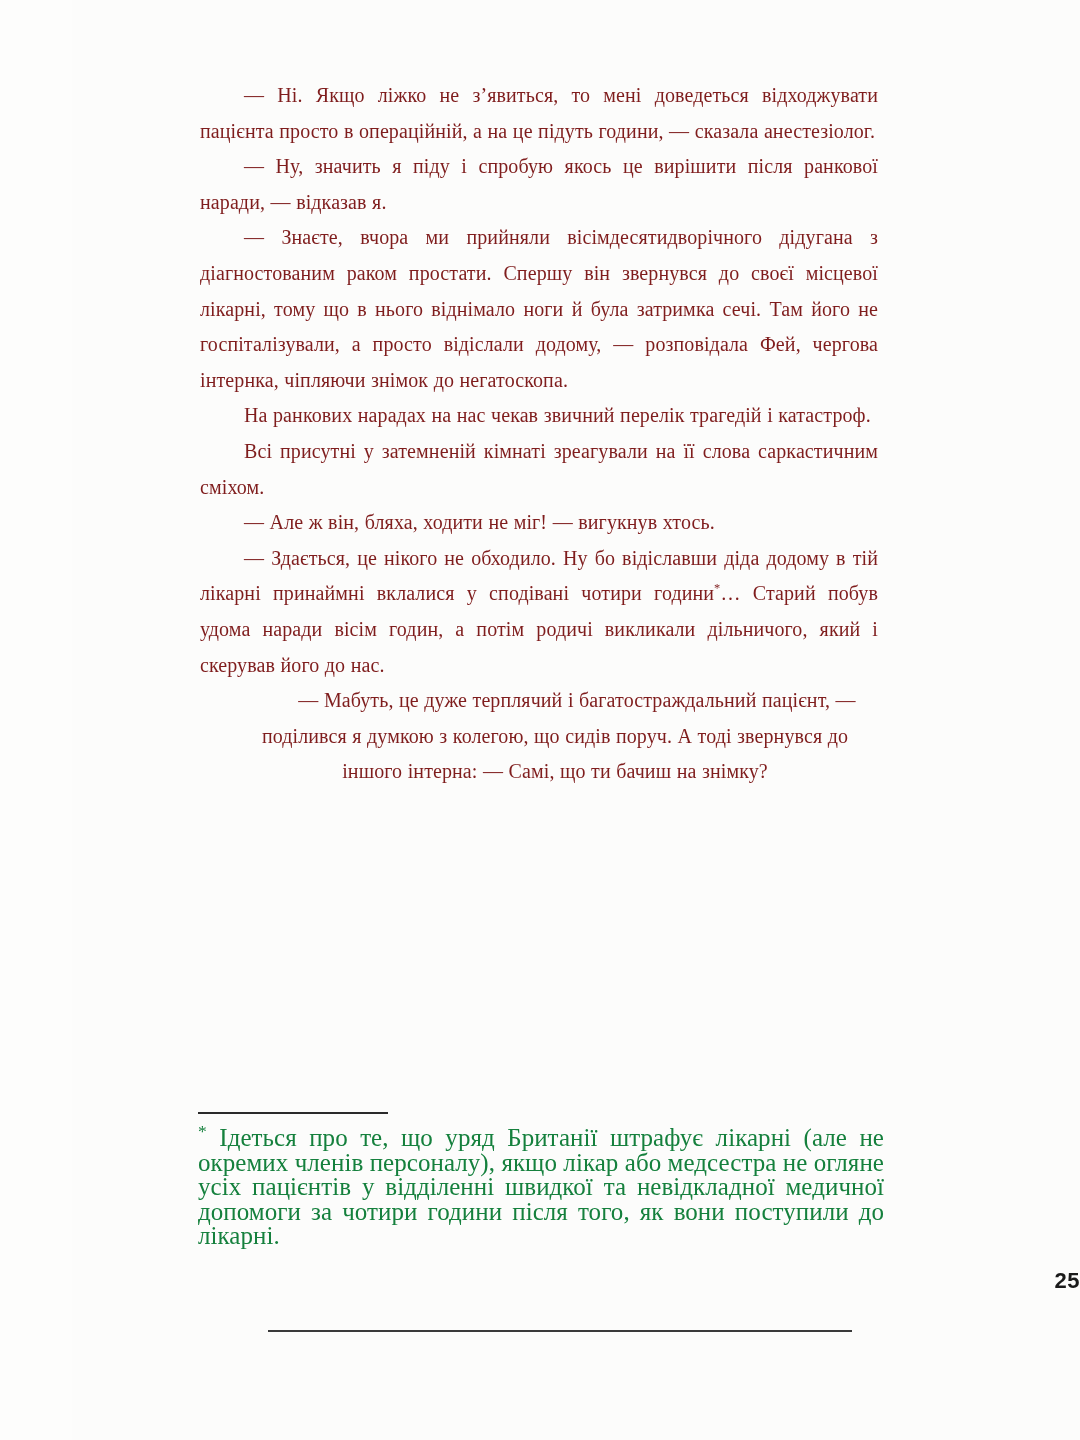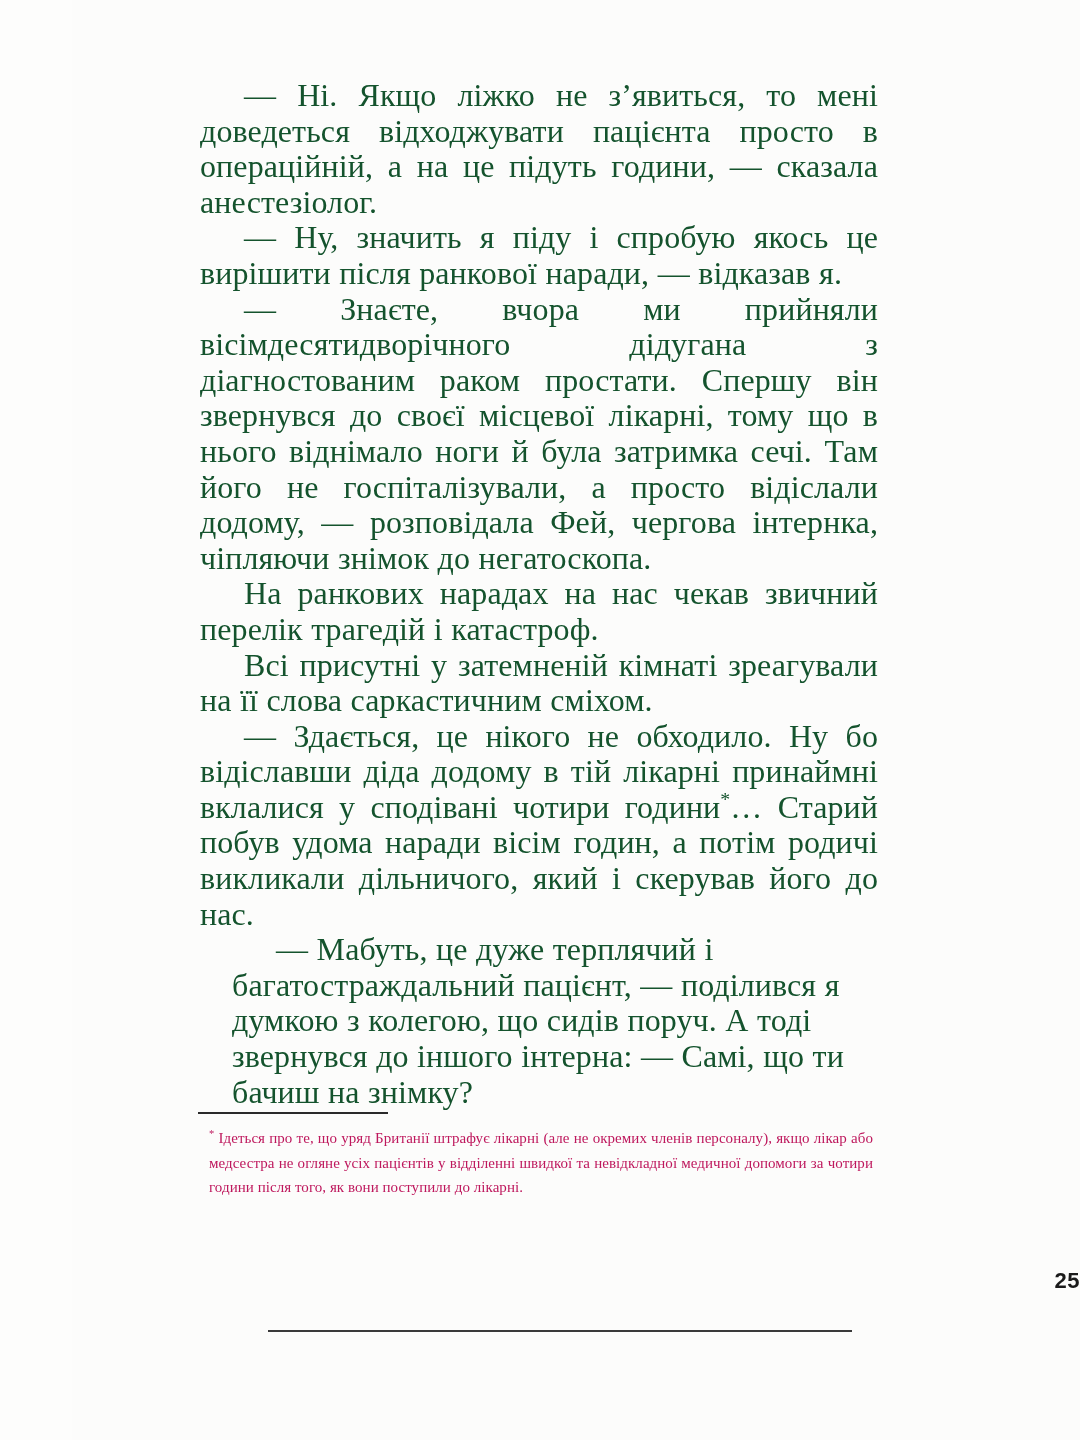--- a/index.html
+++ b/index.html
@@ -39,30 +39,30 @@
     left: 200px;
     top: 78px;
     width: 678px;
   }
 
   p.para {
     margin: 0;
     text-align: justify;
     text-justify: inter-word;
     text-indent: 44px;
-    font-size: 32px;
+    font-size: 20px;
     line-height: 35.6px;
     letter-spacing: 0.1px;
     word-spacing: 0.4px;
-    color: #14532d;
+    color: #7f1d1d;
     -webkit-font-smoothing: antialiased;
   }
 
   p.para:last-child {
-    text-align: left;
+    text-align: center;
     margin-left: 32px;
   }
 
   sup.fn-ref {
     font-size: 0.62em;
     vertical-align: super;
     line-height: 0;
   }
 
   .footnote-block {
@@ -73,27 +73,27 @@
   }
 
   .footnote-rule {
     width: 190px;
     height: 0;
     border-top: 2px solid #2a2a2a;
     margin: 0 0 12px 0;
   }
 
   .footnote-text {
-    margin: 11px;
-    font-size: 15px;
+    margin: 0;
+    font-size: 25px;
     line-height: 24.6px;
     text-align: justify;
     text-justify: inter-word;
     text-indent: 0;
-    color: #be185d;
+    color: #15803d;
     letter-spacing: 0.05px;
   }
 
   .footnote-text sup {
     font-size: 0.7em;
     vertical-align: super;
     line-height: 0;
   }
 
   .page-number {
@@ -123,20 +123,21 @@
 
 <div class="page">
 
   <div class="text-column">
 
     <p class="para">— Ні. Якщо ліжко не з’явиться, то мені доведеться відходжувати пацієнта просто в операційній, а на це підуть години, — сказала анестезіолог.</p>
     <p class="para">— Ну, значить я піду і спробую якось це вирішити після ранкової наради, — відказав я.</p>
     <p class="para">— Знаєте, вчора ми прийняли вісімдесятидворічного дідугана з діагностованим раком простати. Спершу він звернувся до своєї місцевої лікарні, тому що в нього віднімало ноги й була затримка сечі. Там його не госпіталізували, а просто відіслали додому, — розповідала Фей, чергова інтернка, чіпляючи знімок до негатоскопа.</p>
     <p class="para">На ранкових нарадах на нас чекав звичний перелік трагедій і катастроф.</p>
     <p class="para">Всі присутні у затемненій кімнаті зреагували на її слова саркастичним сміхом.</p>
+    <p class="para">— Але ж він, бляха, ходити не міг! — вигукнув хтось.</p>
 
     <p class="para"><span>— Здається, це нікого не обходило. Ну бо відіславши діда додому в тій лікарні принаймні вклалися у сподівані чотири години</span><sup class="fn-ref">*</sup><span>… Старий побув удома наради вісім годин, а потім родичі викликали дільничого, який і скерував його до нас.</span></p>
 
     <p class="para">— Мабуть, це дуже терплячий і багатостраждальний пацієнт, — поділився я думкою з колегою, що сидів поруч. А тоді звернувся до іншого інтерна: — Самі, що ти бачиш на знімку?</p>
 
   </div>
 
   <div class="footnote-block">
     <div class="footnote-rule"></div>
     <p class="footnote-text"><sup>*</sup> <span>Ідеться про те, що уряд Британії штрафує лікарні (але не окремих членів персоналу), якщо лікар або медсестра не огляне усіх пацієнтів у відділенні швидкої та невідкладної медичної допомоги за чотири години після того, як вони поступили до лікарні.</span></p>

